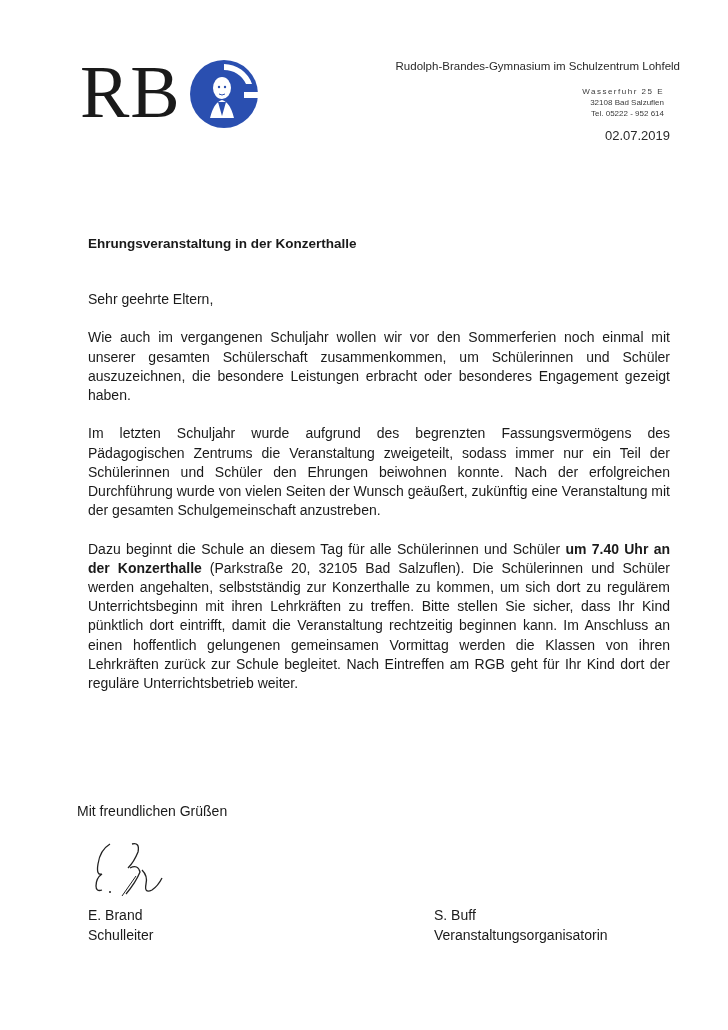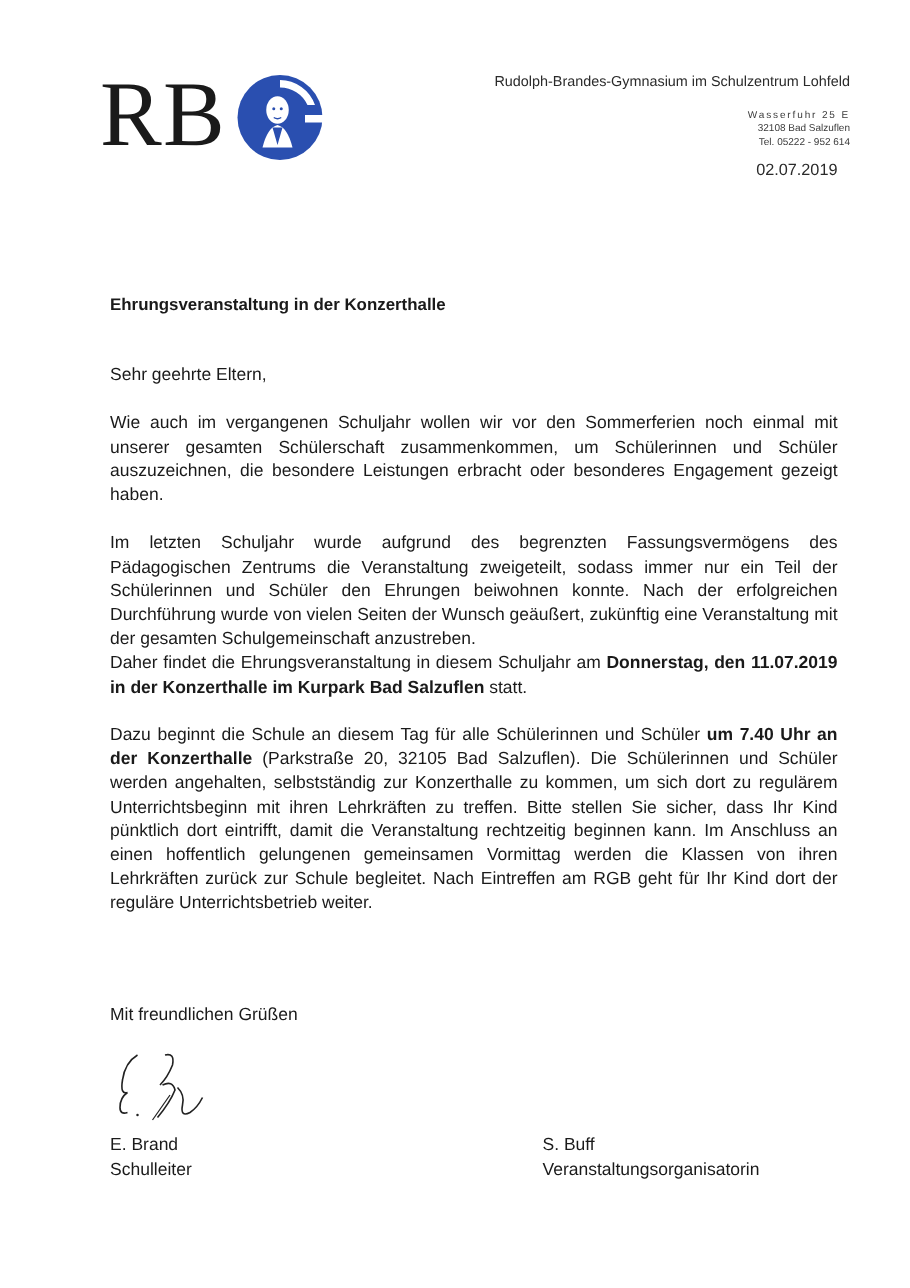--- a/index.html
+++ b/index.html
@@ -3,28 +3,28 @@
 <meta charset="utf-8">
 <style>
   html, body { margin: 0; padding: 0; background: #ffffff; }
   body { width: 728px; height: 1030px; position: relative; overflow: hidden;
          font-family: "Liberation Sans", sans-serif; color: #1a1a1a; }
   .logo { position: absolute; left: 80px; top: 55px; height: 75px; }
   .logo-letters { position: absolute; left: 0; top: 0;
     font-family: "Liberation Serif", serif; font-size: 74px; line-height: 75px; color: #1a1a1a; letter-spacing: 1px; }
   .logo-g { position: absolute; left: 108px; top: 3px; width: 72px; height: 72px; }
   .school-name { position: absolute; right: 48px; top: 60px; font-size: 11.5px; color: #2a2a2a; }
-  .address { position: absolute; right: 48px; top: 86px; text-align: right; font-size: 8px; line-height: 11px; color: #3a3a3a; }
+  .address { position: absolute; right: 64px; top: 86px; text-align: right; font-size: 8px; line-height: 11px; color: #3a3a3a; }
   .address .street { letter-spacing: 1.5px; }
   .date { position: absolute; right: 58px; top: 128px; font-size: 13px; color: #2a2a2a; }
   .subject { position: absolute; left: 88px; top: 236px; font-size: 13.5px; font-weight: bold; }
   .content { position: absolute; left: 88px; top: 290px; width: 582px; font-size: 14px; line-height: 19.2px; text-align: justify; }
   .content p { margin: 0; }
   .gap { height: 19.2px; }
-  .closing { position: absolute; left: 88px; top: 803px; font-size: 14px; }
+  .closing { position: absolute; left: 77px; top: 803px; font-size: 14px; }
   .signature { position: absolute; left: 92px; top: 840px; width: 80px; height: 60px; }
   .sig-left { position: absolute; left: 88px; top: 906px; font-size: 14px; line-height: 19.5px; }
   .sig-right { position: absolute; left: 434px; top: 906px; font-size: 14px; line-height: 19.5px; }
 </style>
 </head>
 <body>
 
 <div>
   <div class="logo">
     <span class="logo-letters">RB</span>
@@ -51,21 +51,20 @@
 </div>
 
 <div class="subject">Ehrungsveranstaltung in der Konzerthalle</div>
 
 <div class="content">
   <p>Sehr geehrte Eltern,</p>
   <div class="gap"></div>
   <p>Wie auch im vergangenen Schuljahr wollen wir vor den Sommerferien noch einmal mit unserer gesamten Schülerschaft zusammenkommen, um Schülerinnen und Schüler auszuzeichnen, die besondere Leistungen erbracht oder besonderes Engagement gezeigt haben.</p>
   <div class="gap"></div>
   <p>Im letzten Schuljahr wurde aufgrund des begrenzten Fassungsvermögens des Pädagogischen Zentrums die Veranstaltung zweigeteilt, sodass immer nur ein Teil der Schülerinnen und Schüler den Ehrungen beiwohnen konnte. Nach der erfolgreichen Durchführung wurde von vielen Seiten der Wunsch geäußert, zukünftig eine Veranstaltung mit der gesamten Schulgemeinschaft anzustreben.</p>
-  <p><span>Daher findet die Ehrungsveranstaltung in diesem Schuljahr am </span><b>Donnerstag, den 11.07.2019 in der Konzerthalle im Kurpark Bad Salzuflen</b><span> statt.</span></p>
   <div class="gap"></div>
   <p><span>Dazu beginnt die Schule an diesem Tag für alle Schülerinnen und Schüler </span><b>um 7.40 Uhr an der Konzerthalle</b><span> (Parkstraße 20, 32105 Bad Salzuflen). Die Schülerinnen und Schüler werden angehalten, selbstständig zur Konzerthalle zu kommen, um sich dort zu regulärem Unterrichtsbeginn mit ihren Lehrkräften zu treffen. Bitte stellen Sie sicher, dass Ihr Kind pünktlich dort eintrifft, damit die Veranstaltung rechtzeitig beginnen kann. Im Anschluss an einen hoffentlich gelungenen gemeinsamen Vormittag werden die Klassen von ihren Lehrkräften zurück zur Schule begleitet. Nach Eintreffen am RGB geht für Ihr Kind dort der reguläre Unterrichtsbetrieb weiter.</span></p>
 </div>
 
 <div class="closing">Mit freundlichen Grüßen</div>
 
 <svg class="signature" viewBox="0 0 80 60">
   <path d="M18 4 q-10 6 -12 20 q-2 12 4 10 q-6 4 -6 12 q0 6 6 4" stroke="#222" stroke-width="1.3" fill="none"></path>
   <circle cx="18" cy="52" r="1" fill="#222"></circle>
   <path d="M40 4 q8 -2 6 8 q-4 10 -10 16 M38 28 q8 -4 10 4 q-4 10 -14 22" stroke="#222" stroke-width="1.3" fill="none"></path>

